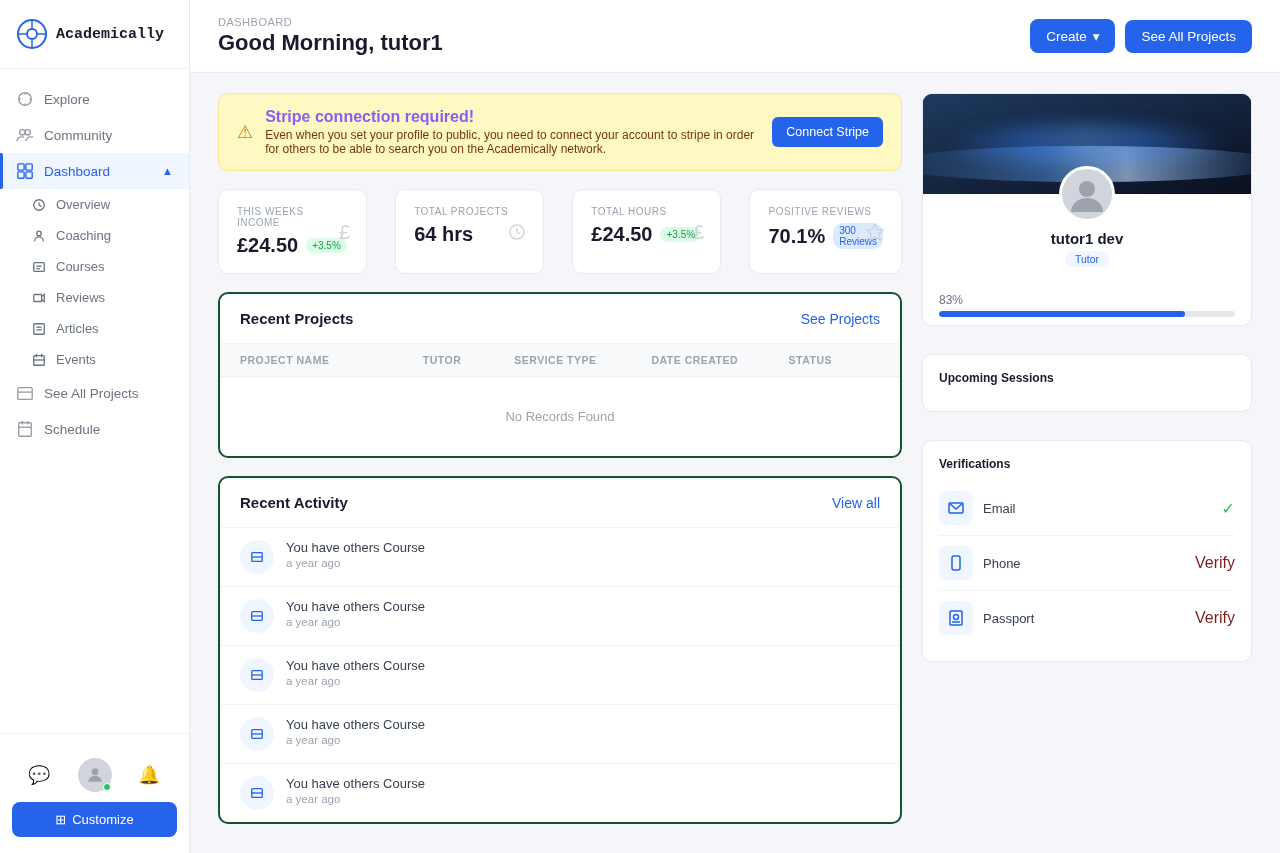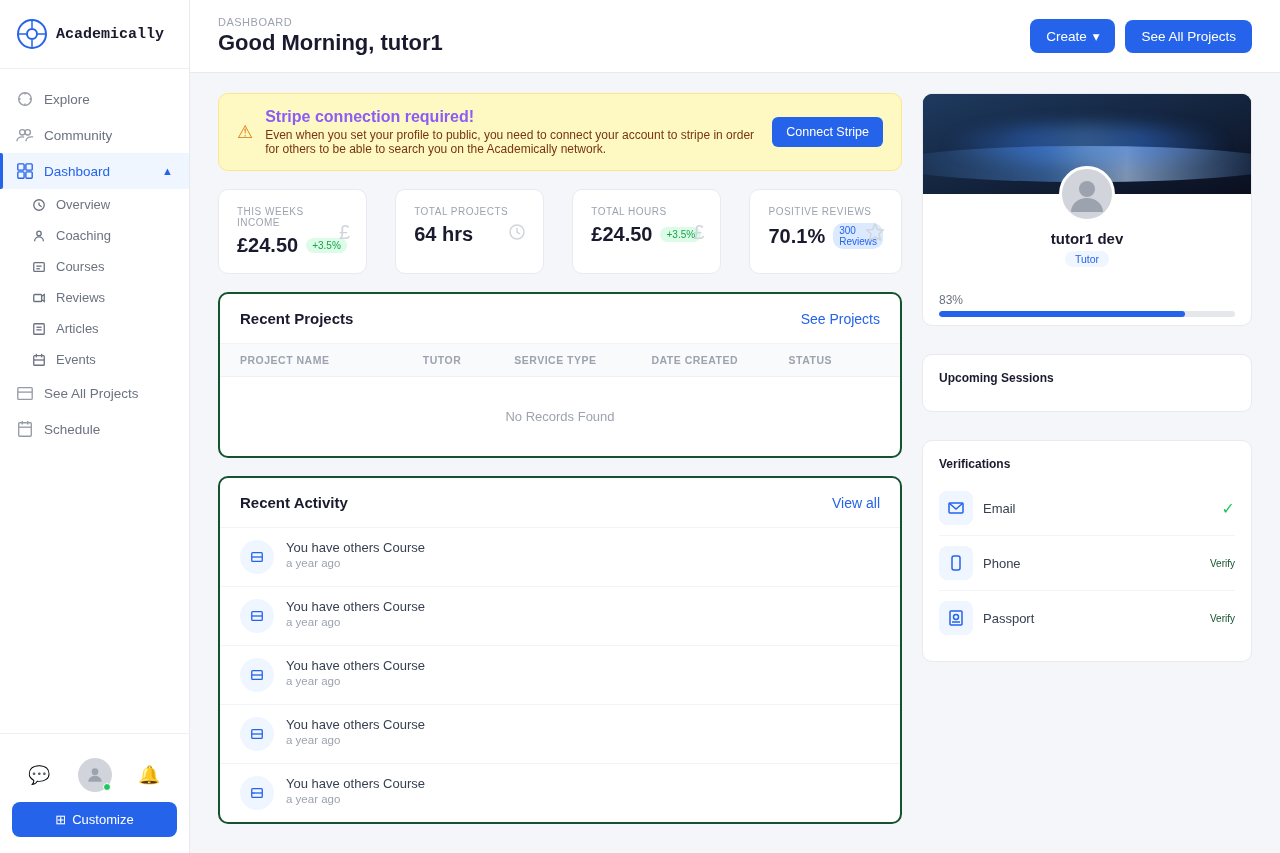--- a/index.html
+++ b/index.html
@@ -407,21 +407,21 @@
       background: #eff6ff;
       display: flex;
       align-items: center;
       justify-content: center;
       color: #2563eb;
       font-size: 14px;
       flex-shrink: 0;
     }
     .verify-label { font-size: 13px; color: #374151; flex: 1; }
     .verify-check { color: #22c55e; font-size: 16px; }
-    .verify-link { font-size: 10px; color: #14532d; cursor: pointer; }
+    .verify-link { font-size: 16px; color: #7f1d1d; cursor: pointer; }
 
     
     svg { display: block; }
   </style>
 </head>
 <body>
 
 <nav class="sidebar">
   <div class="sidebar-logo">
     <svg class="logo-icon" viewBox="0 0 32 32" fill="none">

